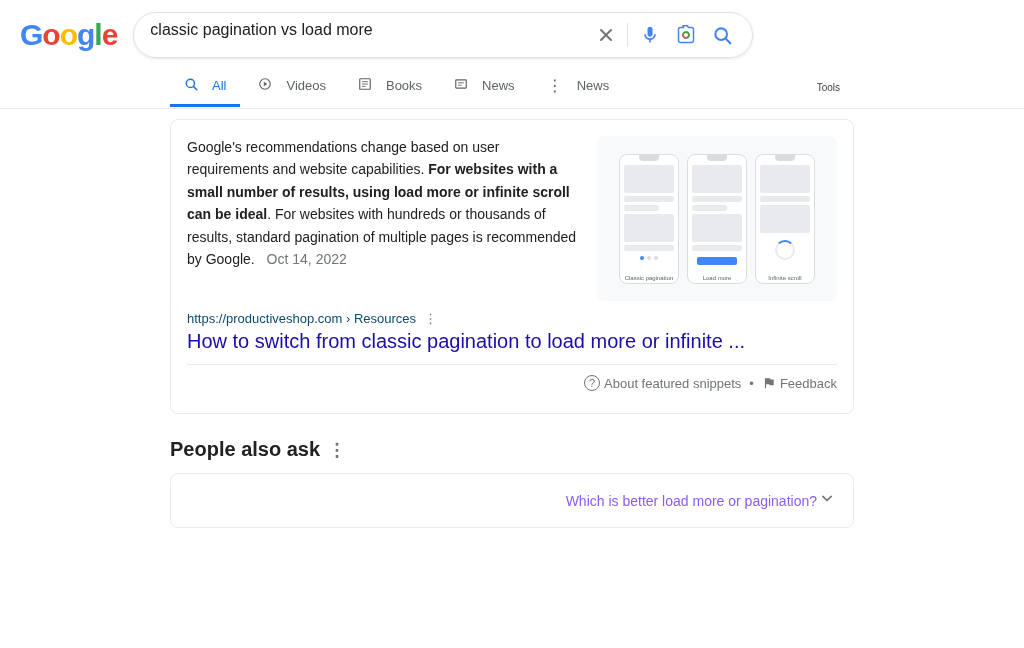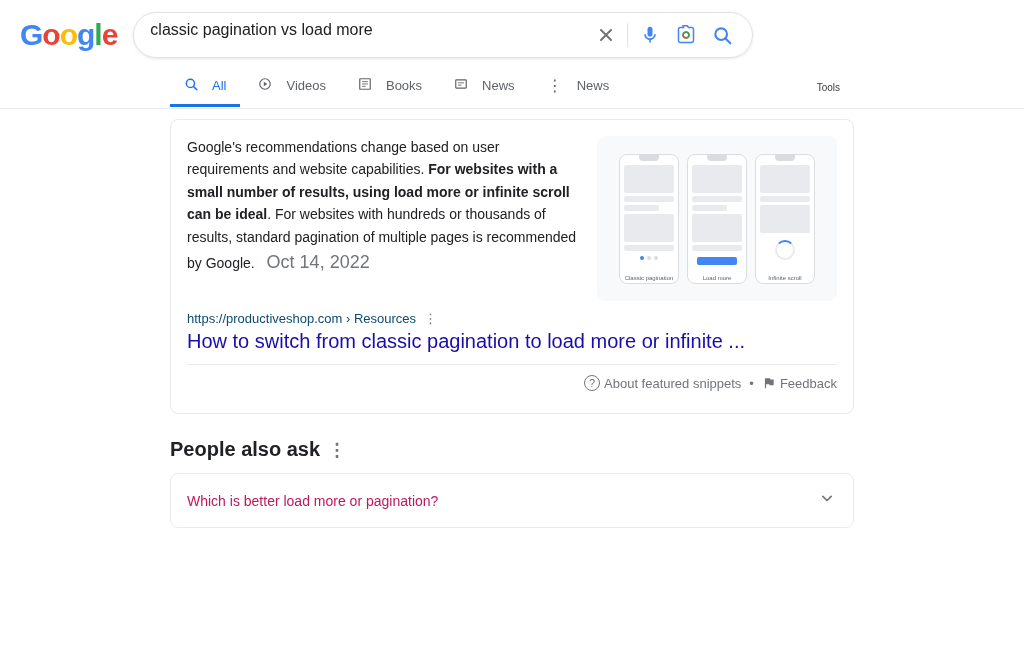--- a/index.html
+++ b/index.html
@@ -144,21 +144,21 @@
 
     .snippet-text {
       flex: 1;
       font-size: 14px;
       line-height: 1.6;
       color: #202124;
     }
 
     .snippet-date {
       color: #70757a;
-      font-size: 18px;
+      font-size: 14px;
     }
 
     .snippet-image {
       width: 240px;
       height: 165px;
       background: #f8f9fa;
       border-radius: 8px;
       flex-shrink: 0;
       display: flex;
       align-items: center;
@@ -230,27 +230,27 @@
 
     .paa-dots {
       color: #70757a;
       cursor: pointer;
       font-size: 18px;
     }
 
     .paa-item {
       display: flex;
       align-items: center;
-      justify-content: space-between;
+      justify-content: flex-end;
       padding: 14px 16px;
       border: 1px solid #e8eaed;
       border-radius: 8px;
       cursor: pointer;
       font-size: 14px;
-      color: #be185d;
+      color: #8b5cf6;
     }
 
     .chevron-icon {
       color: #70757a;
       font-size: 18px;
     }
 
     
     .phones-container {
       display: flex;

